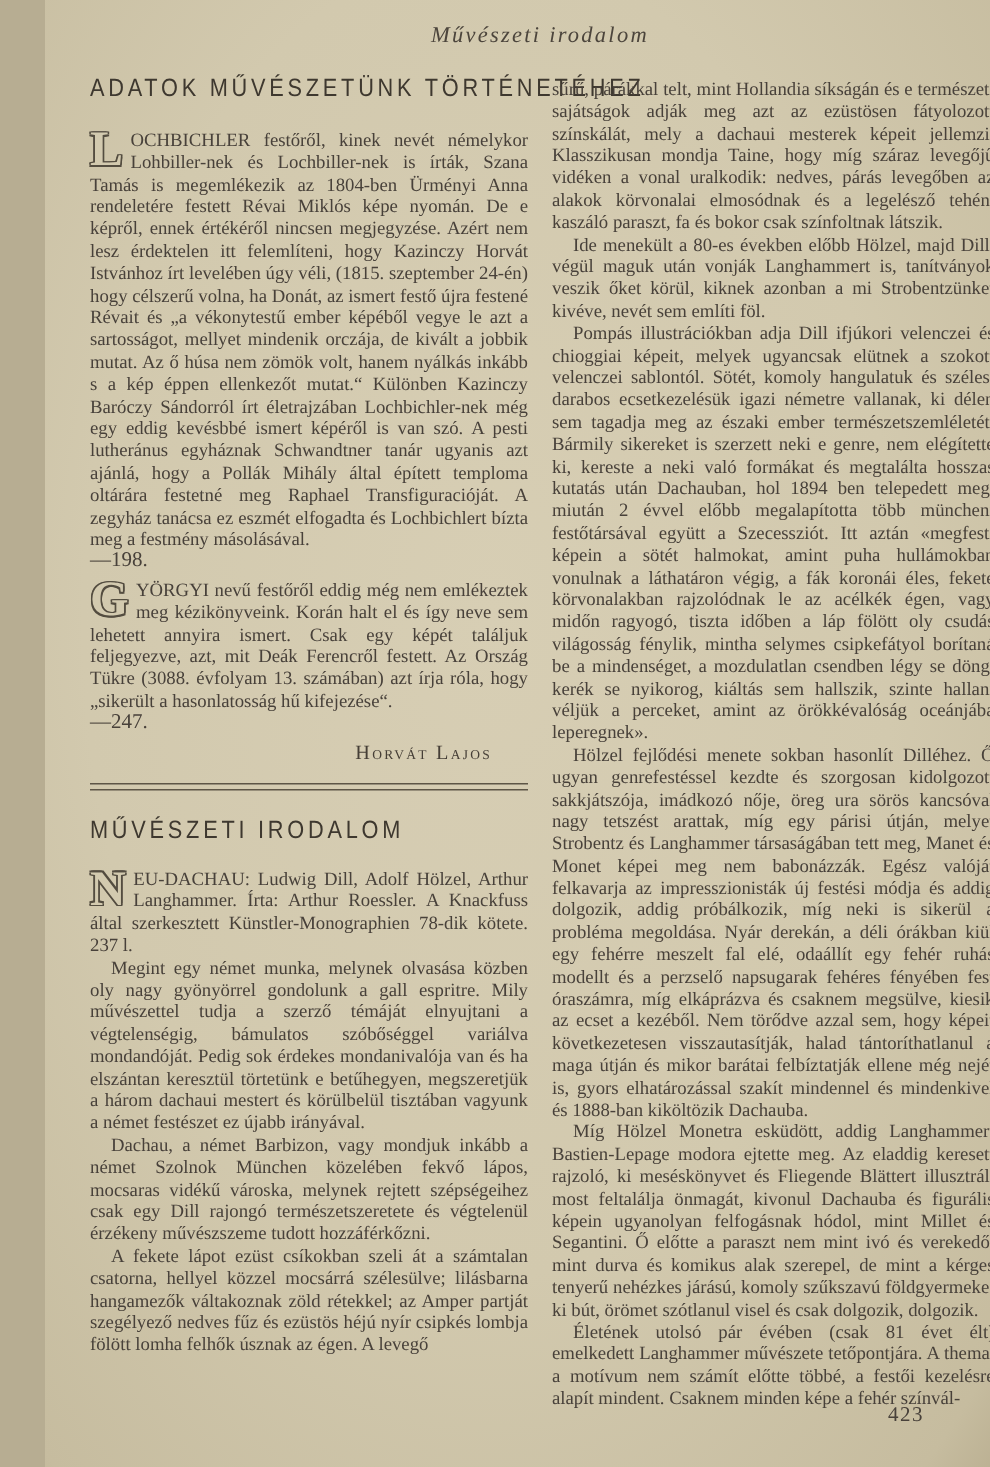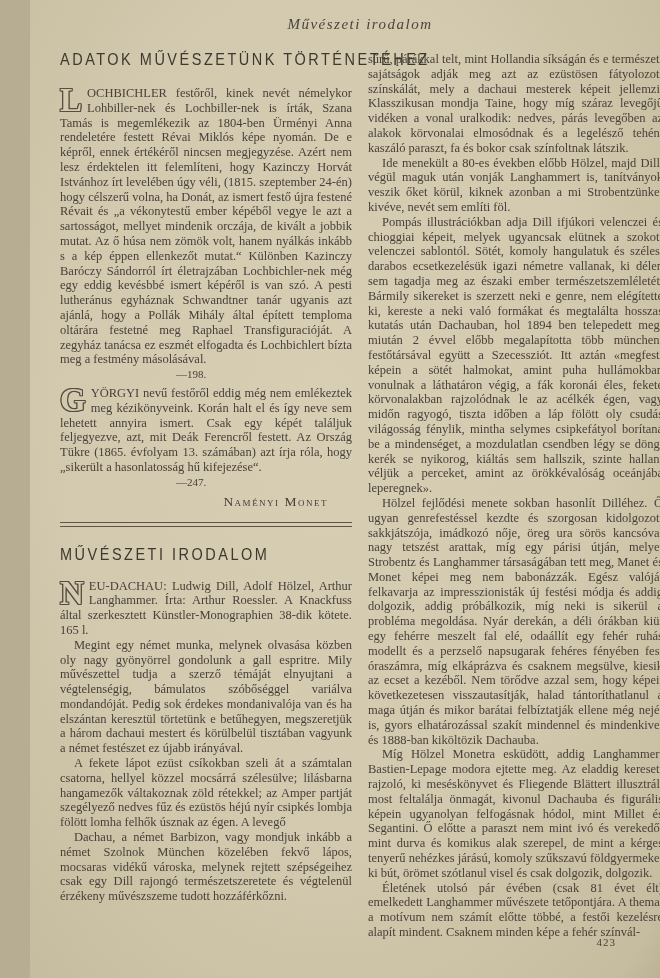--- a/index.html
+++ b/index.html
@@ -54,23 +54,23 @@
     font-size: 33px;
     line-height: 26px;
     height: 26px;
     padding: 1px 5px 0 0;
     font-weight: bold;
     color: #d3caaf;
     text-shadow: -1px 0 #544d40, 1px 0 #544d40, 0 -1px #544d40, 0 1px #544d40,
                  -1px -1px #544d40, 1px 1px #544d40, 1px -1px #544d40, -1px 1px #544d40;
   }
   .ref {
-    font-size: 11px;
+    font-size: 14px;
     line-height: 14.8px;
-    text-align: center;
+    text-align: left;
     padding-right: 30px;
     color: #48413a;
     margin-bottom: 4px;
   }
   .signature {
     font-variant: small-caps;
     font-size: 13.5px;
     letter-spacing: 1.5px;
     text-align: right;
     padding-right: 24px;
@@ -79,21 +79,21 @@
   }
   .double-rule {
     height: 3px;
     border-top: 1px solid #5d5546;
     border-bottom: 1px solid #5d5546;
     margin: 13px 0 0 0;
   }
   .page-number {
     position: absolute;
     top: 936px; right: 58px;
-    font-size: 11px;
+    font-size: 14px;
     letter-spacing: 1px;
     color: #48413a;
   }
 </style>
 </head>
 <body>
 
 <div class="sheet">
 
   <div class="running-header">Művészeti irodalom</div>
@@ -101,37 +101,37 @@
   <div class="col col-left">
 
     <h1 class="sec-heading">ADATOK MŰVÉSZETÜNK TÖRTÉNETÉHEZ</h1>
 
     <p class="body-par">
       <span class="dropcap">L</span><span>OCHBICHLER festőről, kinek nevét némelykor Lohbiller-nek és Lochbiller-nek is írták, Szana Tamás is megemlékezik az 1804-ben Ürményi Anna rendeletére festett Révai Miklós képe nyomán. De e képről, ennek értékéről nincsen megjegyzése. Azért nem lesz érdektelen itt felemlíteni, hogy Kazinczy Horvát Istvánhoz írt levelében úgy véli, (1815. szeptember 24-én) hogy célszerű volna, ha Donát, az ismert festő újra festené Révait és „a vékonytestű ember képéből vegye le azt a sartosságot, mellyet mindenik orczája, de kivált a jobbik mutat. Az ő húsa nem zömök volt, hanem nyálkás inkább s a kép éppen ellenkezőt mutat.“ Különben Kazinczy Baróczy Sándorról írt életrajzában Lochbichler-nek még egy eddig kevésbbé ismert képéről is van szó. A pesti lutheránus egyháznak Schwandtner tanár ugyanis azt ajánlá, hogy a Pollák Mihály által épített temploma oltárára festetné meg Raphael Transfiguracióját. A zegyház tanácsa ez eszmét elfogadta és Lochbichlert bízta meg a festmény másolásával.</span>
     </p>
     <div class="ref">—198.</div>
 
     <p class="body-par">
-      <span class="dropcap">G</span><span>YÖRGYI nevű festőről eddig még nem emlékeztek meg kézikönyveink. Korán halt el és így neve sem lehetett annyira ismert. Csak egy képét találjuk feljegyezve, azt, mit Deák Ferencről festett. Az Ország Tükre (1865. évfolyam 13. számában) azt írja róla, hogy „sikerült a hasonlatosság hű kifejezése“.</span>
+      <span class="dropcap">G</span><span>YÖRGYI nevű festőről eddig még nem emlékeztek meg kézikönyveink. Korán halt el és így neve sem lehetett annyira ismert. Csak egy képét találjuk feljegyezve, azt, mit Deák Ferencről festett. Az Ország Tükre (3088. évfolyam 13. számában) azt írja róla, hogy „sikerült a hasonlatosság hű kifejezése“.</span>
     </p>
     <div class="ref">—247.</div>
 
-    <div class="signature">Naményi Monet</div>
+    <div class="signature">Horvát Lajos</div>
 
     <div class="double-rule"></div>
 
     <h1 class="sec-heading second">MŰVÉSZETI IRODALOM</h1>
 
     <p class="body-par">
-      <span class="dropcap">N</span><span>EU-DACHAU: Ludwig Dill, Adolf Hölzel, Arthur Langhammer. Írta: Arthur Roessler. A Knackfuss által szerkesztett Künstler-Monographien 38-dik kötete. 165 l.</span>
+      <span class="dropcap">N</span><span>EU-DACHAU: Ludwig Dill, Adolf Hölzel, Arthur Langhammer. Írta: Arthur Roessler. A Knackfuss által szerkesztett Künstler-Monographien 78-dik kötete. 237 l.</span>
     </p>
 
     <p class="body-par ind">Megint egy német munka, melynek olvasása közben oly nagy gyönyörrel gondolunk a gall espritre. Mily művészettel tudja a szerző témáját elnyujtani a végtelenségig, bámulatos szóbőséggel variálva mondandóját. Pedig sok érdekes mondanivalója van és ha elszántan keresztül törtetünk e betűhegyen, megszeretjük a három dachaui mestert és körülbelül tisztában vagyunk a német festészet ez újabb irányával.</p>
+    <p class="body-par ind">Dachau, a német Barbizon, vagy mondjuk inkább a német Szolnok München közelében fekvő lápos, mocsaras vidékű városka, melynek rejtett szépségeihez csak egy Dill rajongó természetszeretete és végtelenül érzékeny művészszeme tudott hozzáférkőzni.</p>
     <p class="body-par ind">A fekete lápot ezüst csíkokban szeli át a számtalan csatorna, hellyel közzel mocsárrá szélesülve; lilásbarna hangamezők váltakoznak zöld rétekkel; az Amper partját szegélyező nedves fűz és ezüstös héjú nyír csipkés lombja fölött lomha felhők úsznak az égen. A levegő</p>
-    <p class="body-par ind">Dachau, a német Barbizon, vagy mondjuk inkább a német Szolnok München közelében fekvő lápos, mocsaras vidékű városka, melynek rejtett szépségeihez csak egy Dill rajongó természetszeretete és végtelenül érzékeny művészszeme tudott hozzáférkőzni.</p>
   </div>
 
   <div class="col col-right">
     <p class="body-par">sűrű, párákkal telt, mint Hollandia síkságán és e természeti sajátságok adják meg azt az ezüstösen fátyolozott színskálát, mely a dachaui mesterek képeit jellemzi. Klasszikusan mondja Taine, hogy míg száraz levegőjű vidéken a vonal uralkodik: nedves, párás levegőben az alakok körvonalai elmosódnak és a legelésző tehén, kaszáló paraszt, fa és bokor csak színfoltnak látszik.</p>
     <p class="body-par ind">Ide menekült a 80-es években előbb Hölzel, majd Dill, végül maguk után vonják Langhammert is, tanítványok veszik őket körül, kiknek azonban a mi Strobentzünket kivéve, nevét sem említi föl.</p>
     <p class="body-par ind">Pompás illustrációkban adja Dill ifjúkori velenczei és chioggiai képeit, melyek ugyancsak elütnek a szokott velenczei sablontól. Sötét, komoly hangulatuk és széles, darabos ecsetkezelésük igazi németre vallanak, ki délen sem tagadja meg az északi ember természetszemléletét. Bármily sikereket is szerzett neki e genre, nem elégítette ki, kereste a neki való formákat és megtalálta hosszas kutatás után Dachauban, hol 1894 ben telepedett meg, miután 2 évvel előbb megalapította több müncheni festőtársával együtt a Szecessziót. Itt aztán «megfesti képein a sötét halmokat, amint puha hullámokban vonulnak a láthatáron végig, a fák koronái éles, fekete körvonalakban rajzolódnak le az acélkék égen, vagy midőn ragyogó, tiszta időben a láp fölött oly csudás világosság fénylik, mintha selymes csipkefátyol borítaná be a mindenséget, a mozdulatlan csendben légy se döng, kerék se nyikorog, kiáltás sem hallszik, szinte hallani véljük a perceket, amint az örökkévalóság oceánjába leperegnek».</p>
     <p class="body-par ind">Hölzel fejlődési menete sokban hasonlít Dilléhez. Ő ugyan genrefestéssel kezdte és szorgosan kidolgozott sakkjátszója, imádkozó nője, öreg ura sörös kancsóval nagy tetszést arattak, míg egy párisi útján, melyet Strobentz és Langhammer társaságában tett meg, Manet és Monet képei meg nem babonázzák. Egész valóját felkavarja az impresszionisták új festési módja és addig dolgozik, addig próbálkozik, míg neki is sikerül a probléma megoldása. Nyár derekán, a déli órákban kiül egy fehérre meszelt fal elé, odaállít egy fehér ruhás modellt és a perzselő napsugarak fehéres fényében fest óraszámra, míg elkáprázva és csaknem megsülve, kiesik az ecset a kezéből. Nem törődve azzal sem, hogy képeit következetesen visszautasítják, halad tántoríthatlanul a maga útján és mikor barátai felbíztatják ellene még nejét is, gyors elhatározással szakít mindennel és mindenkivel és 1888-ban kiköltözik Dachauba.</p>
     <p class="body-par ind">Míg Hölzel Monetra esküdött, addig Langhammert Bastien-Lepage modora ejtette meg. Az eladdig keresett rajzoló, ki meséskönyvet és Fliegende Blättert illusztrál, most feltalálja önmagát, kivonul Dachauba és figurális képein ugyanolyan felfogásnak hódol, mint Millet és Segantini. Ő előtte a paraszt nem mint ivó és verekedő, mint durva és komikus alak szerepel, de mint a kérges tenyerű nehézkes járású, komoly szűkszavú földgyermeke; ki bút, örömet szótlanul visel és csak dolgozik, dolgozik.</p>
     <p class="body-par ind">Életének utolsó pár évében (csak 81 évet élt) emelkedett Langhammer művészete tetőpontjára. A thema, a motívum nem számít előtte többé, a festői kezelésre alapít mindent. Csaknem minden képe a fehér színvál-</p>
   </div>

